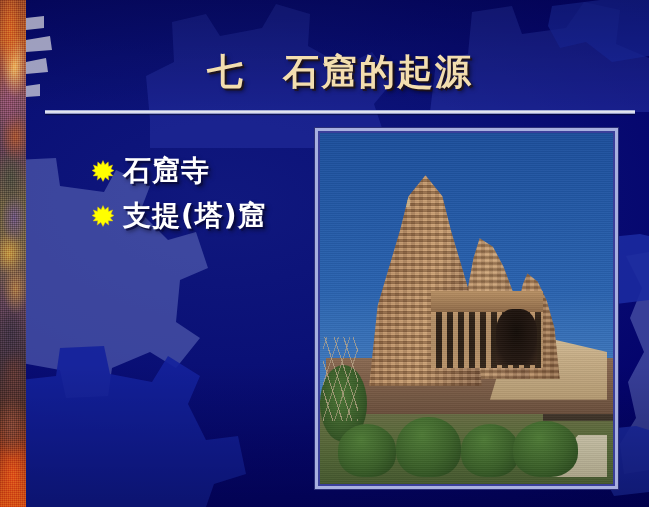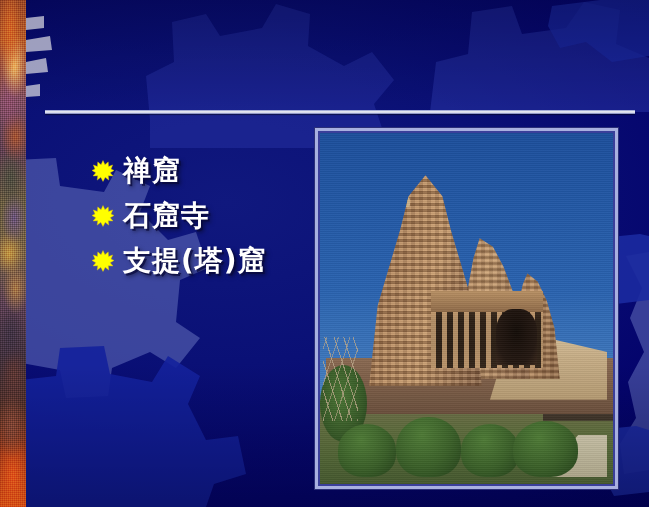--- a/index.html
+++ b/index.html
@@ -250,30 +250,25 @@
   </div>
   <svg class="edge-teeth">
     <g fill="#c9c9d8" opacity="0.78">
       <path d="M 26 18 L 44 16 L 44 28 L 26 30 Z"></path>
       <path d="M 26 40 L 50 36 L 52 50 L 26 52 Z"></path>
       <path d="M 26 62 L 46 58 L 48 72 L 26 74 Z"></path>
       <path d="M 26 86 L 40 84 L 40 96 L 26 97 Z"></path>
     </g>
   </svg>
 
+  <div class="title">七　石窟的起源</div>
   <div class="divider"></div>
 
   <div class="bullets">
 
-    <div class="bullet-row">
-      <svg class="star" viewBox="0 0 40 40">
-        <polygon fill="#ffff00" stroke="#e8c800" stroke-width="0.8" points="20,1 23.5,8.5 29.5,3.5 30,12 37.5,9 34.5,16.5 40,19 33,23 38,29 29.5,28.5 30.5,36.5 24,31.5 20,39 16,31.5 9.5,36.5 10.5,28.5 2,29 7,23 0,19 5.5,16.5 2.5,9 10,12 10.5,3.5 16.5,8.5"></polygon>
-      </svg>
-      <span class="bullet-text">禅窟</span>
-    </div>
 
     <div class="bullet-row">
       <svg class="star" viewBox="0 0 40 40">
         <polygon fill="#ffff00" stroke="#e8c800" stroke-width="0.8" points="20,1 23.5,8.5 29.5,3.5 30,12 37.5,9 34.5,16.5 40,19 33,23 38,29 29.5,28.5 30.5,36.5 24,31.5 20,39 16,31.5 9.5,36.5 10.5,28.5 2,29 7,23 0,19 5.5,16.5 2.5,9 10,12 10.5,3.5 16.5,8.5"></polygon>
       </svg>
       <span class="bullet-text">石窟寺</span>
     </div>
 
     <div class="bullet-row">
       <svg class="star" viewBox="0 0 40 40">

